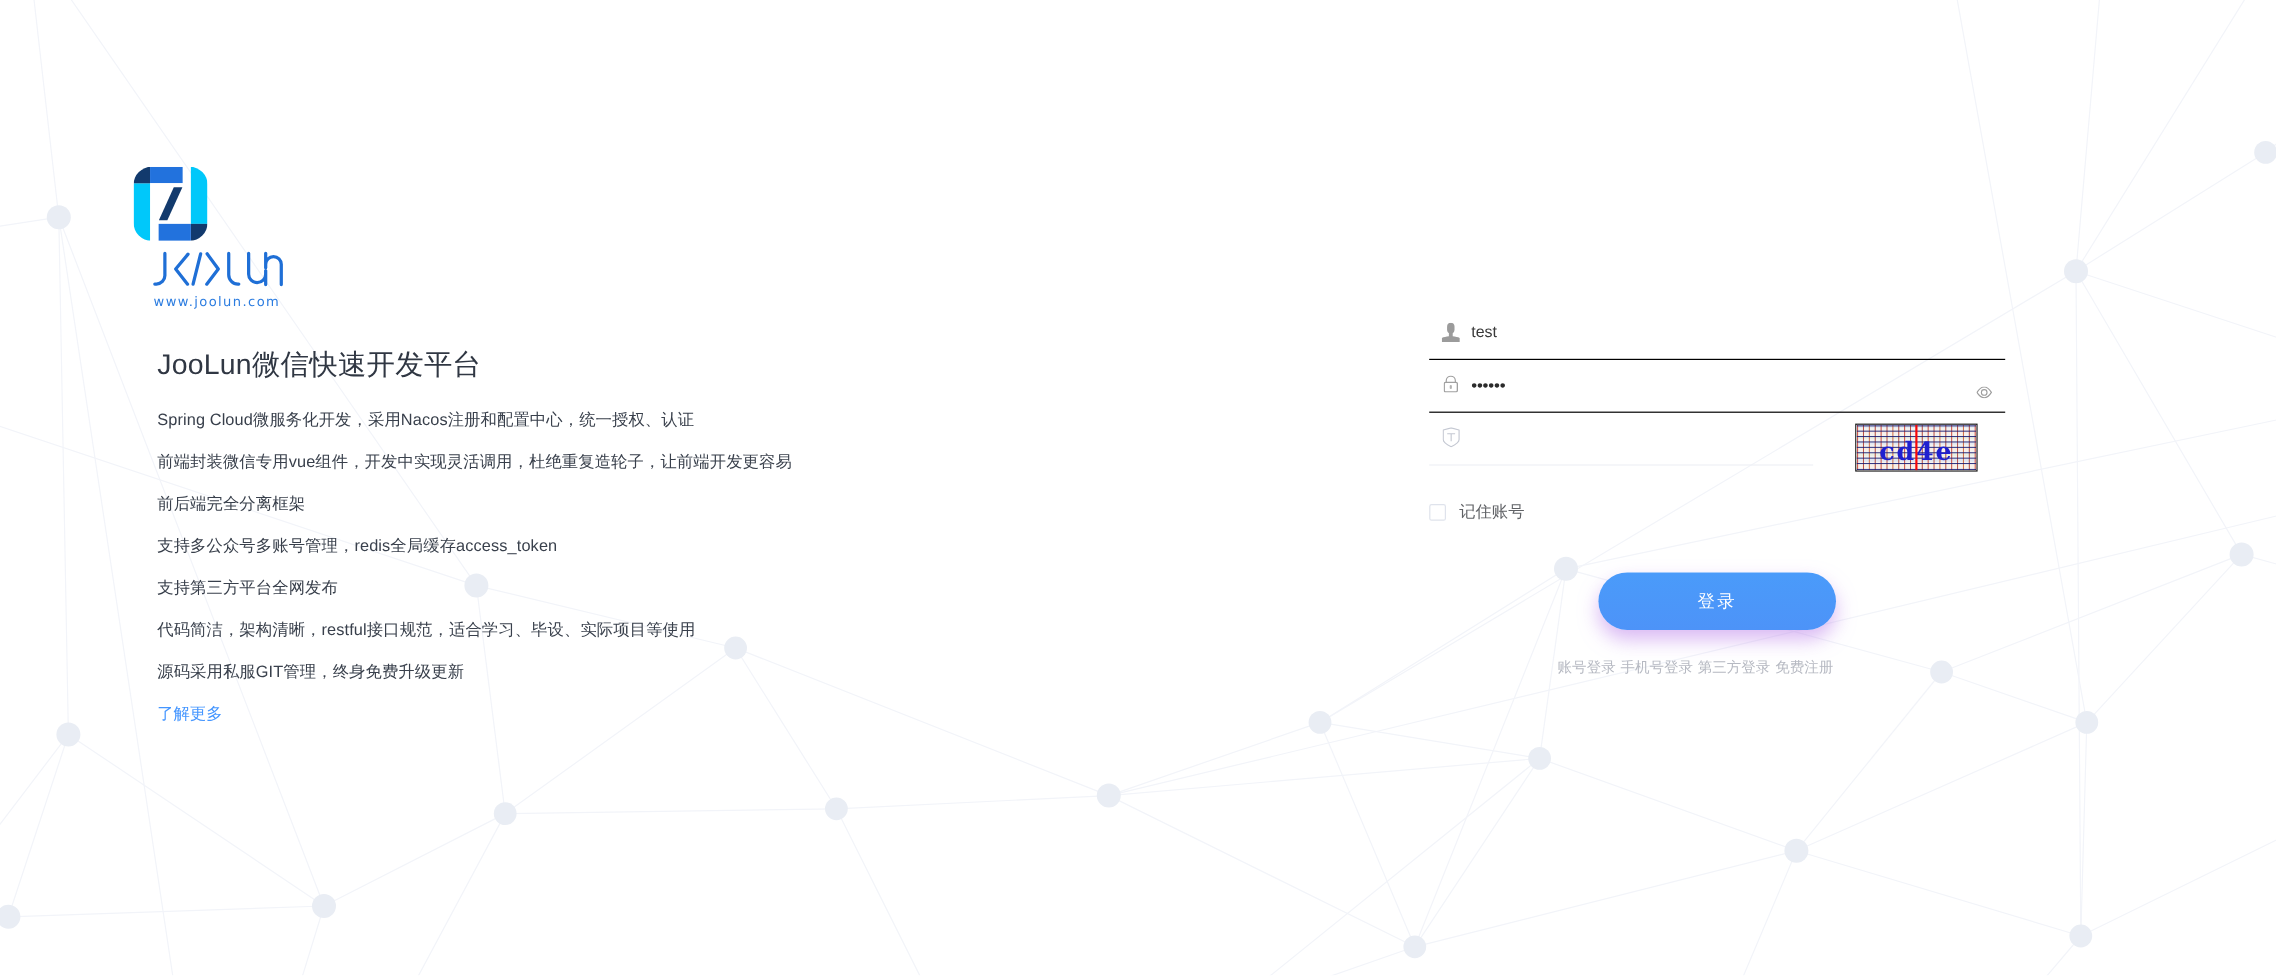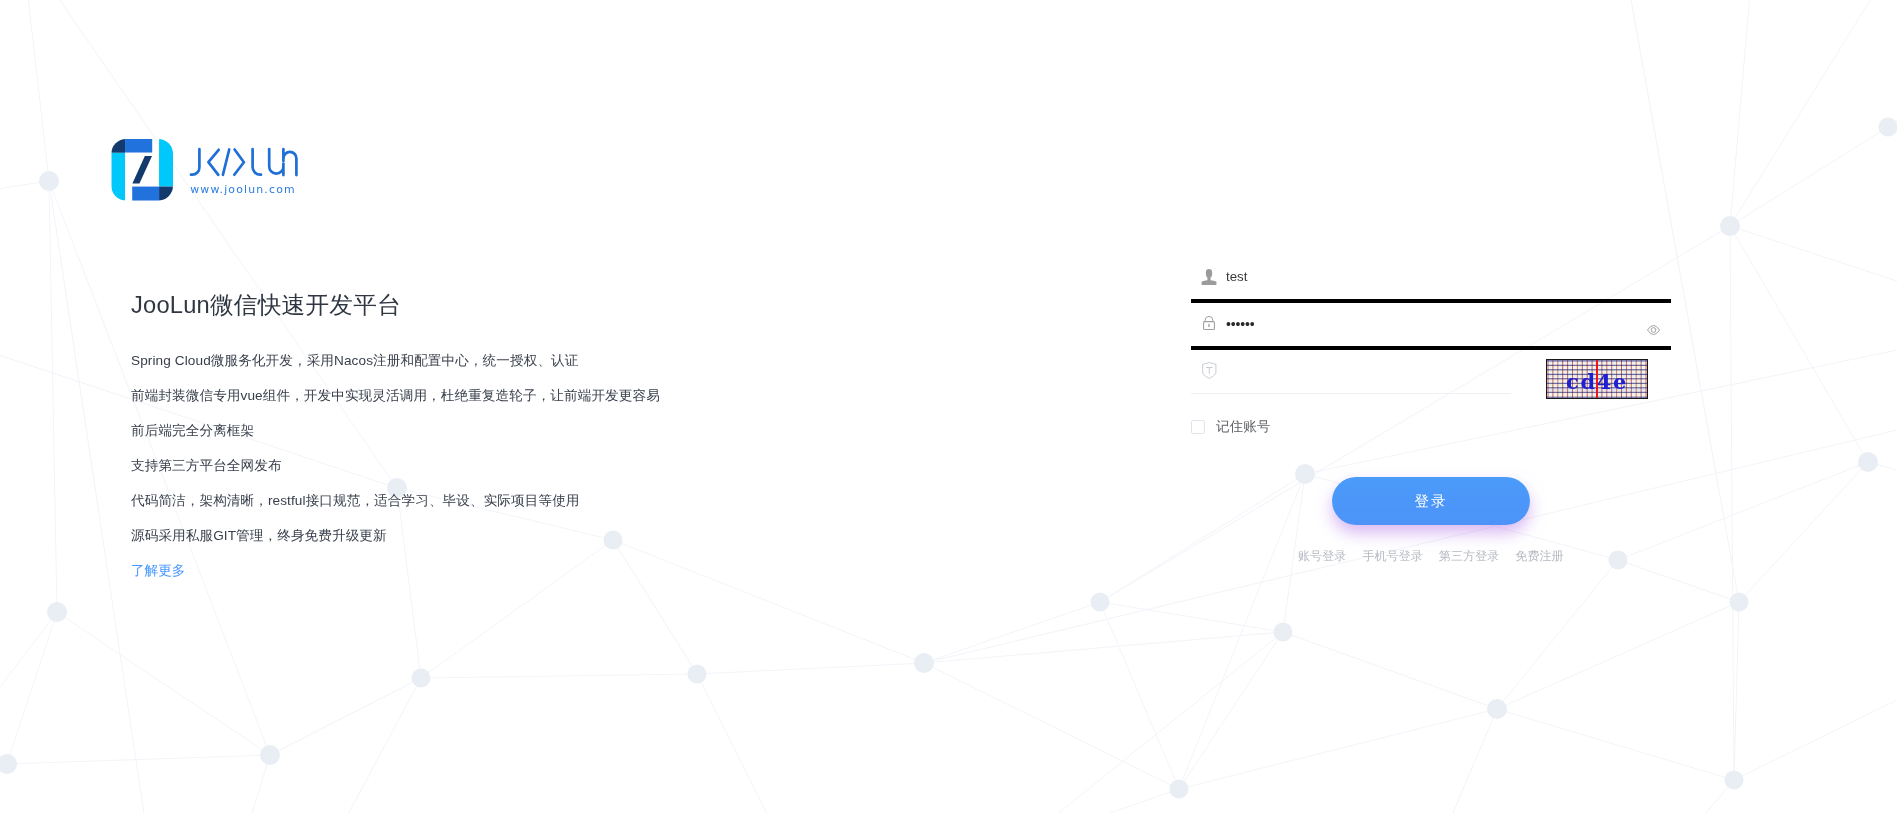--- a/index.html
+++ b/index.html
@@ -4,38 +4,38 @@
 <title>JooLun</title>
 <style>
   html,body{margin:0;padding:0;}
   body{width:1897px;height:813px;overflow:hidden;background:#fff;
        font-family:"Liberation Sans","DejaVu Sans",sans-serif;
        -webkit-font-smoothing:antialiased;}
   .page{position:relative;width:1897px;height:813px;overflow:hidden;background:#fff;}
   #bgsvg{position:absolute;left:0;top:0;width:1897px;height:813px;}
 
   
-  .brand{position:absolute;left:111px;top:139px;display:flex;align-items:flex-start;}
+  .brand{position:absolute;left:111px;top:139px;display:flex;align-items:flex-start;flex-direction:column;}
   .brand-mark{width:62.3px;height:61.7px;display:block;}
   .brand-text{margin-left:15px;padding-top:3px;}
   .wordmark{display:block;height:38px;}
   .siteurl{display:block;margin-top:3px;margin-left:2px;font-size:10.9px;letter-spacing:1.17px;
            color:#2b7ce0;font-family:"DejaVu Sans",sans-serif;}
 
   
   .intro{position:absolute;left:131px;top:285px;width:760px;}
   .intro h1{margin:0;font-size:23.7px;font-weight:400;color:#303743;line-height:40px;
             letter-spacing:.2px;}
-  .feat{margin-top:25px;}
+  .feat{margin-top:14px;}
   .feat p{margin:0 0 13px 0;font-size:13.6px;color:#39404c;line-height:22px;letter-spacing:.1px;}
   .more{display:inline-block;font-size:13.6px;color:#4596ff;text-decoration:none;line-height:22px;}
 
   
   .form{position:absolute;left:1191px;top:255px;width:480px;}
-  .fieldrow{position:relative;height:43.5px;border-bottom:4px solid #000000;display:flex;align-items:center;}
+  .fieldrow{position:relative;height:43.5px;border-bottom:1px solid #000000;display:flex;align-items:center;}
   .fieldrow.short{border-bottom:0;}
   .fieldrow.short:after{content:"";position:absolute;left:0;bottom:0;width:320px;height:1px;background:#eef0f5;}
   .ficon{width:35px;padding-left:10px;box-sizing:border-box;display:flex;align-items:center;justify-content:flex-start;flex:none;}
   .finput{flex:1;border:0;outline:none;background:transparent;font-size:13.3px;color:#3a3a3a;
           font-family:"Liberation Sans","DejaVu Sans",sans-serif;padding:0;height:42px;line-height:42px;}
   .finput::placeholder{color:#c6c9d2;}
   .pwdmask{flex:1;font-size:14px;color:#2b2b2b;letter-spacing:-0.15px;line-height:1;}
   .eyebtn{position:absolute;left:456px;top:22px;
           width:13px;height:10px;display:flex;align-items:center;justify-content:center;cursor:pointer;}
   .captchabox{position:absolute;left:355px;top:9px;width:100px;height:38px;border:1px solid #1a1a1a;
@@ -44,21 +44,21 @@
   .remember{position:absolute;left:1191px;top:418px;display:flex;align-items:center;cursor:pointer;}
   .chk{width:12px;height:11.3px;border:1px solid #dfe3ec;border-radius:2px;background:#fff;flex:none;}
   .remember .rlabel{margin-left:11px;font-size:13.6px;color:#606266;}
 
   .submit{position:absolute;left:1332px;top:477px;width:198px;height:48px;border:0;
           border-radius:24px;background:linear-gradient(180deg,#4a9bfa 0%,#4d93f8 100%);
           color:#fff;font-size:14.5px;cursor:pointer;letter-spacing:2px;
           box-shadow:0 8px 16px rgba(186,125,233,.55);
           font-family:"Liberation Sans","DejaVu Sans",sans-serif;}
 
-  .botlinks{position:absolute;left:1298px;top:548px;display:flex;gap:16px;}
+  .botlinks{position:absolute;left:1298px;top:548px;display:flex;gap:4px;}
   .botlinks a{font-size:12.1px;color:#b6b9c2;text-decoration:none;letter-spacing:0;line-height:16px;}
 </style>
 </head>
 <body>
 
 <div class="page">
 
   <svg id="bgsvg" viewBox="0 0 1897 813" xmlns="http://www.w3.org/2000/svg">
 <g stroke="#f2f4f9" stroke-width="1" fill="none">
 <line x1="49" y1="181" x2="27.7" y2="-6"></line>
@@ -183,20 +183,21 @@
       <span class="siteurl">www.joolun.com</span>
     </div>
   </div>
 
   <div class="intro">
     <h1>JooLun微信快速开发平台</h1>
     <div class="feat">
       <p>Spring Cloud微服务化开发，采用Nacos注册和配置中心，统一授权、认证</p>
       <p>前端封装微信专用vue组件，开发中实现灵活调用，杜绝重复造轮子，让前端开发更容易</p>
       <p>前后端完全分离框架</p>
+      <p>支持多公众号多账号管理，redis全局缓存access_token</p>
       <p>支持第三方平台全网发布</p>
       <p>代码简洁，架构清晰，restful接口规范，适合学习、毕设、实际项目等使用</p>
       <p>源码采用私服GIT管理，终身免费升级更新</p>
     </div>
     <a class="more" href="#">了解更多</a>
   </div>
 
   <div class="form">
 
     <div class="fieldrow">

